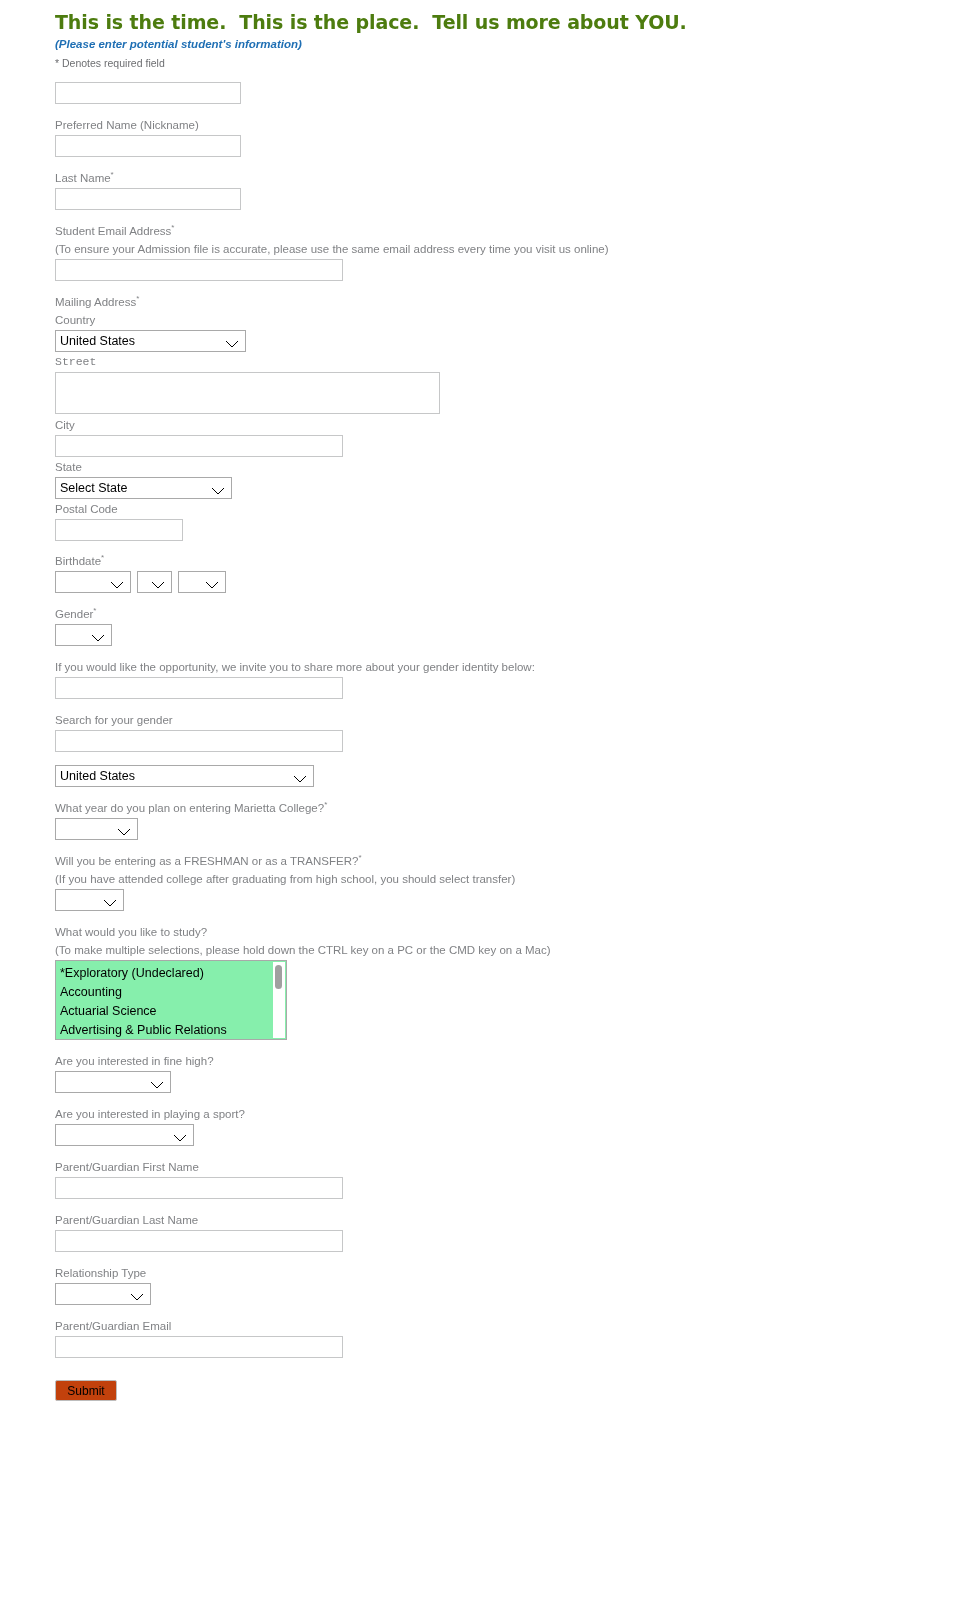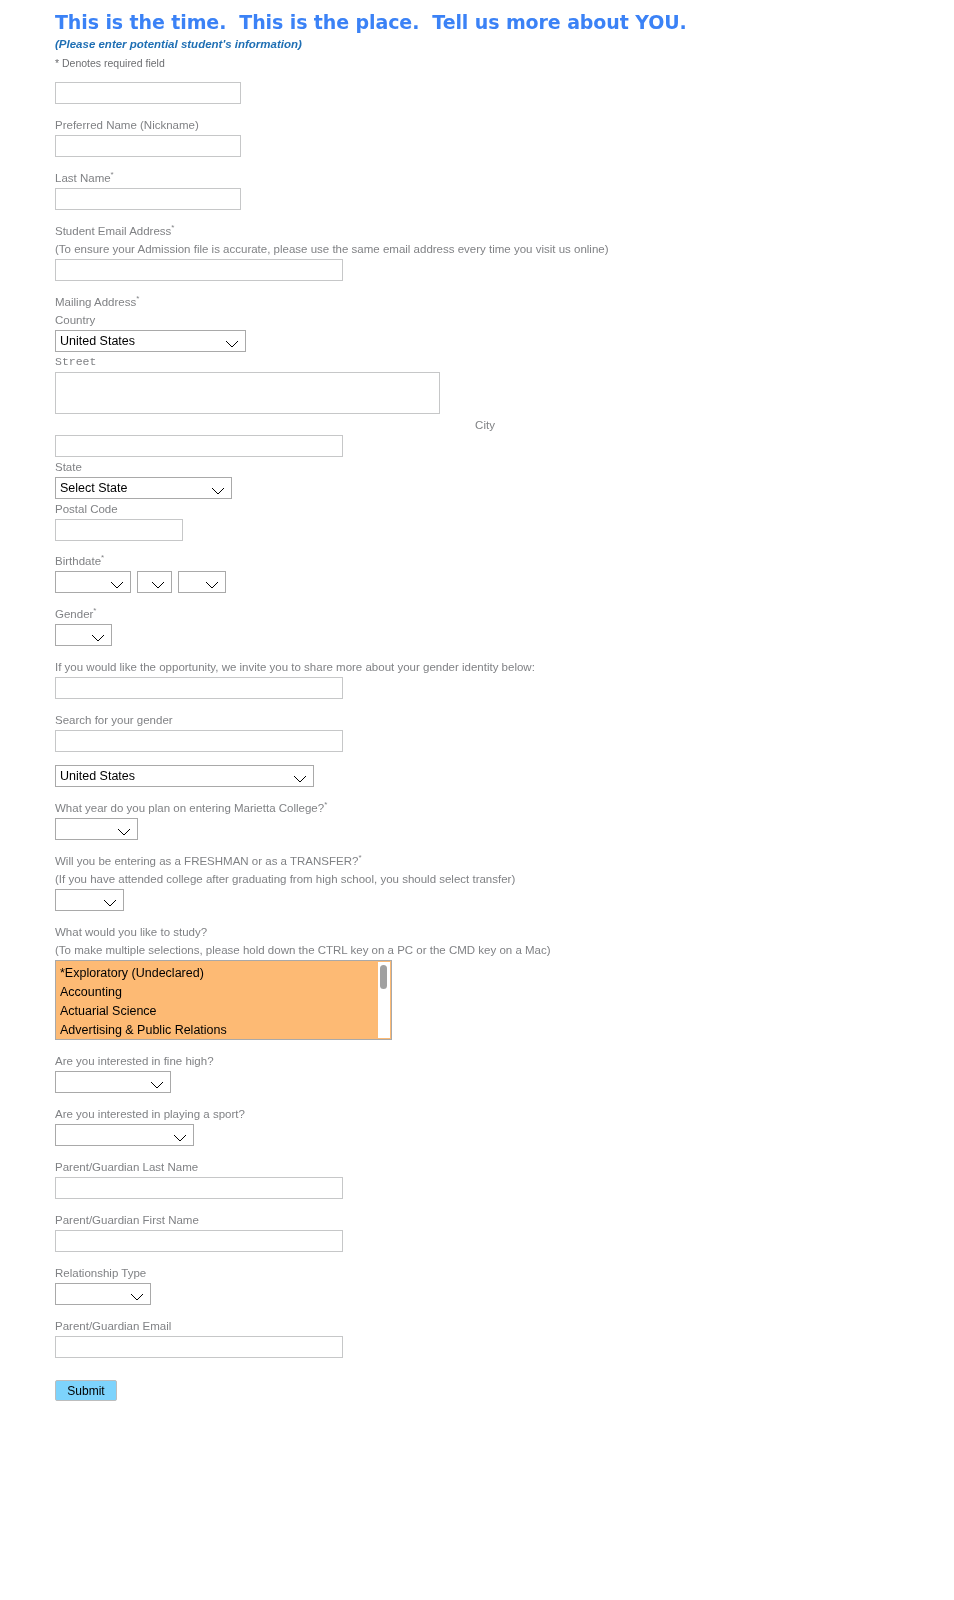--- a/index.html
+++ b/index.html
@@ -26,21 +26,21 @@
     position: absolute;
     left: 55px;
     top: 10px;
     width: 860px;
   }
   h1.form-title {
     font-family: "DejaVu Sans", sans-serif;
     font-size: 19px;
     line-height: 24px;
     font-weight: bold;
-    color: #3b82f6;
+    color: #4d7c0f;
     margin: 0 0 3px 0;
     letter-spacing: -0.1px;
     white-space: pre;
   }
   .subtitle {
     font-size: 11.5px;
     line-height: 15px;
     color: #1f6fb4;
     font-style: italic;
     font-weight: bold;
@@ -154,24 +154,24 @@
   .w-sport { width: 139px; }
   .w-pgfirst { width: 288px; }
   .w-pglast { width: 288px; }
   .w-rel { width: 96px; }
   .w-pgemail { width: 288px; }
 
   .bd-row { display: flex; gap: 6px; align-items: flex-start; }
 
   .listbox {
     box-sizing: border-box;
-    width: 337px;
+    width: 232px;
     height: 80px;
     border: 1px solid #a9a9a9;
-    background: #fdba74;
+    background: #86efac;
     overflow: hidden;
     position: relative;
     padding: 0;
   }
   .listbox-inner {
     position: absolute;
     left: 0; top: 0; right: 0; bottom: 0;
     padding: 3px 0 0 0;
   }
   .listbox-opt {
@@ -199,21 +199,21 @@
     background: #a0a0a0;
     border-radius: 4px;
   }
   .submit-wrap {
     margin-top: 22px;
   }
   button.submit-btn {
     box-sizing: border-box;
     min-width: 62px;
     height: 21px;
-    background: #7dd3fc;
+    background: #c2410c;
     border: 1px solid #bdbdbd;
     border-radius: 2px;
     font-family: "Liberation Sans", sans-serif;
     font-size: 12px;
     color: #000000;
     padding: 0 9px;
     cursor: pointer;
     line-height: 18px;
   }
 </style>
@@ -251,21 +251,21 @@
       <label class="fl"><span>Mailing Address</span><span class="req">*</span></label>
 
       <label class="fl">Country</label>
       <select class="sel w-country">
         <option>United States</option>
       </select>
 
       <label class="fl" style="margin-top:2px;font-family:Liberation Mono, monospace;">Street</label>
       <textarea class="ta w-street" style=""></textarea>
 
-      <label class="fl" style="margin-top:3px;text-align:center;">City</label>
+      <label class="fl" style="margin-top:3px;">City</label>
       <input class="ti w-city" type="text" value="" style="">
 
       <label class="fl" style="margin-top:2px;">State</label>
       <select class="sel w-state">
         <option>Select State</option>
       </select>
 
       <label class="fl" style="margin-top:2px;">Postal Code</label>
       <input class="ti w-zip" type="text" value="" style="">
     </div>
@@ -350,30 +350,30 @@
     </div>
 
     <div class="field">
       <label class="fl">Are you interested in playing a sport?</label>
       <select class="sel w-sport">
         <option></option>
       </select>
     </div>
 
     <div class="field">
+      <label class="fl">Parent/Guardian First Name</label>
+      <input class="ti w-pgfirst" type="text" value="" style="">
+    </div>
+
+    <div class="field">
       <label class="fl">Parent/Guardian Last Name</label>
       <input class="ti w-pglast" type="text" value="" style="">
     </div>
 
     <div class="field">
-      <label class="fl">Parent/Guardian First Name</label>
-      <input class="ti w-pgfirst" type="text" value="" style="">
-    </div>
-
-    <div class="field">
       <label class="fl">Relationship Type</label>
       <select class="sel w-rel">
         <option></option>
       </select>
     </div>
 
     <div class="field">
       <label class="fl">Parent/Guardian Email</label>
       <input class="ti w-pgemail" type="text" value="" style="">
     </div>

